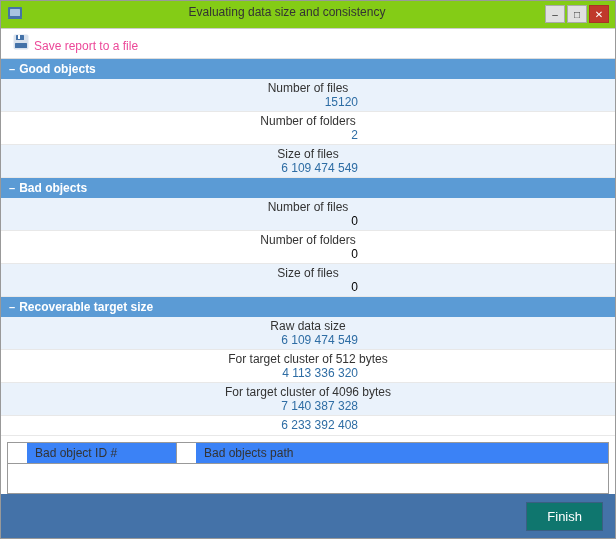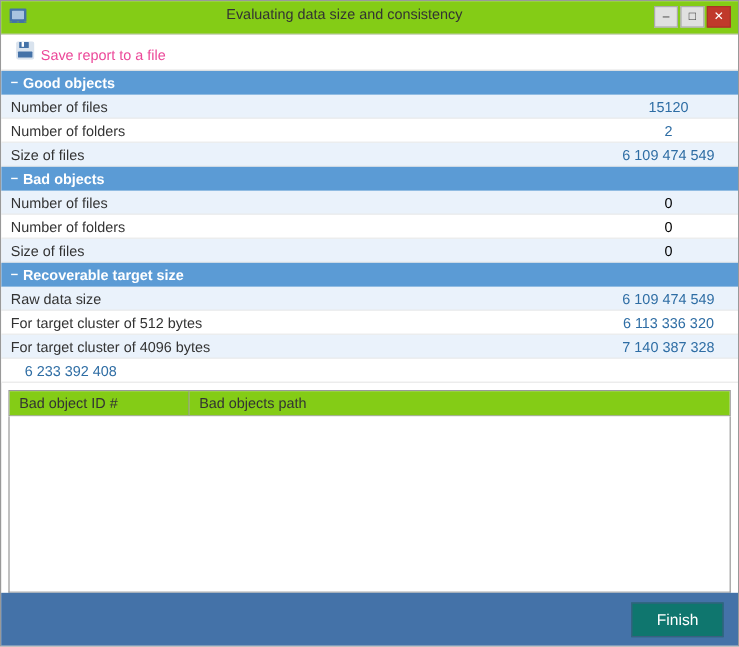--- a/index.html
+++ b/index.html
@@ -97,51 +97,53 @@
     .section-header .minus {
       font-weight: bold;
       font-size: 11px;
     }
     .data-row {
       display: flex;
       align-items: center;
       padding: 2px 8px;
       border-bottom: 1px solid #e8e8e8;
       min-height: 20px;
+      flex-direction: column;
     }
     .data-row:nth-child(even) {
       background: #eaf2fb;
     }
     .data-row:nth-child(odd) {
       background: #fff;
     }
     .row-label {
       flex: 1;
       color: #333;
     }
     .row-value {
       color: #2e6da4;
       min-width: 100px;
-      text-align: center;
+      text-align: right;
     }
     .row-value.black {
       color: #000;
     }
     .table-header-row {
       display: flex;
       border: 1px solid #999;
       margin: 6px 6px 0 6px;
       background: #fff;
     }
     .table-header-cell {
       padding: 3px 8px;
       border-right: 1px solid #999;
       font-size: 12px;
       color: #333;
-      background: #84cc16;
+      background: #3b82f6;
+      margin-left: 19px;
     }
     .table-header-cell:first-child {
       width: 150px;
       flex-shrink: 0;
     }
     .table-header-cell:last-child {
       flex: 1;
       border-right: none;
     }
     .table-body {
@@ -251,21 +253,21 @@
       <div class="section-header">
         <span class="minus">–</span>
         <span>Recoverable target size</span>
       </div>
       <div class="data-row">
         <span class="row-label">Raw data size</span>
         <span class="row-value">6 109 474 549</span>
       </div>
       <div class="data-row">
         <span class="row-label">For target cluster of 512 bytes</span>
-        <span class="row-value">6 113 336 320</span>
+        <span class="row-value">4 113 336 320</span>
       </div>
       <div class="data-row">
         <span class="row-label">For target cluster of 4096 bytes</span>
         <span class="row-value">7 140 387 328</span>
       </div>
       <div class="data-row">
         <span class="row-value">6 233 392 408</span>
       </div>
     </div>
 

